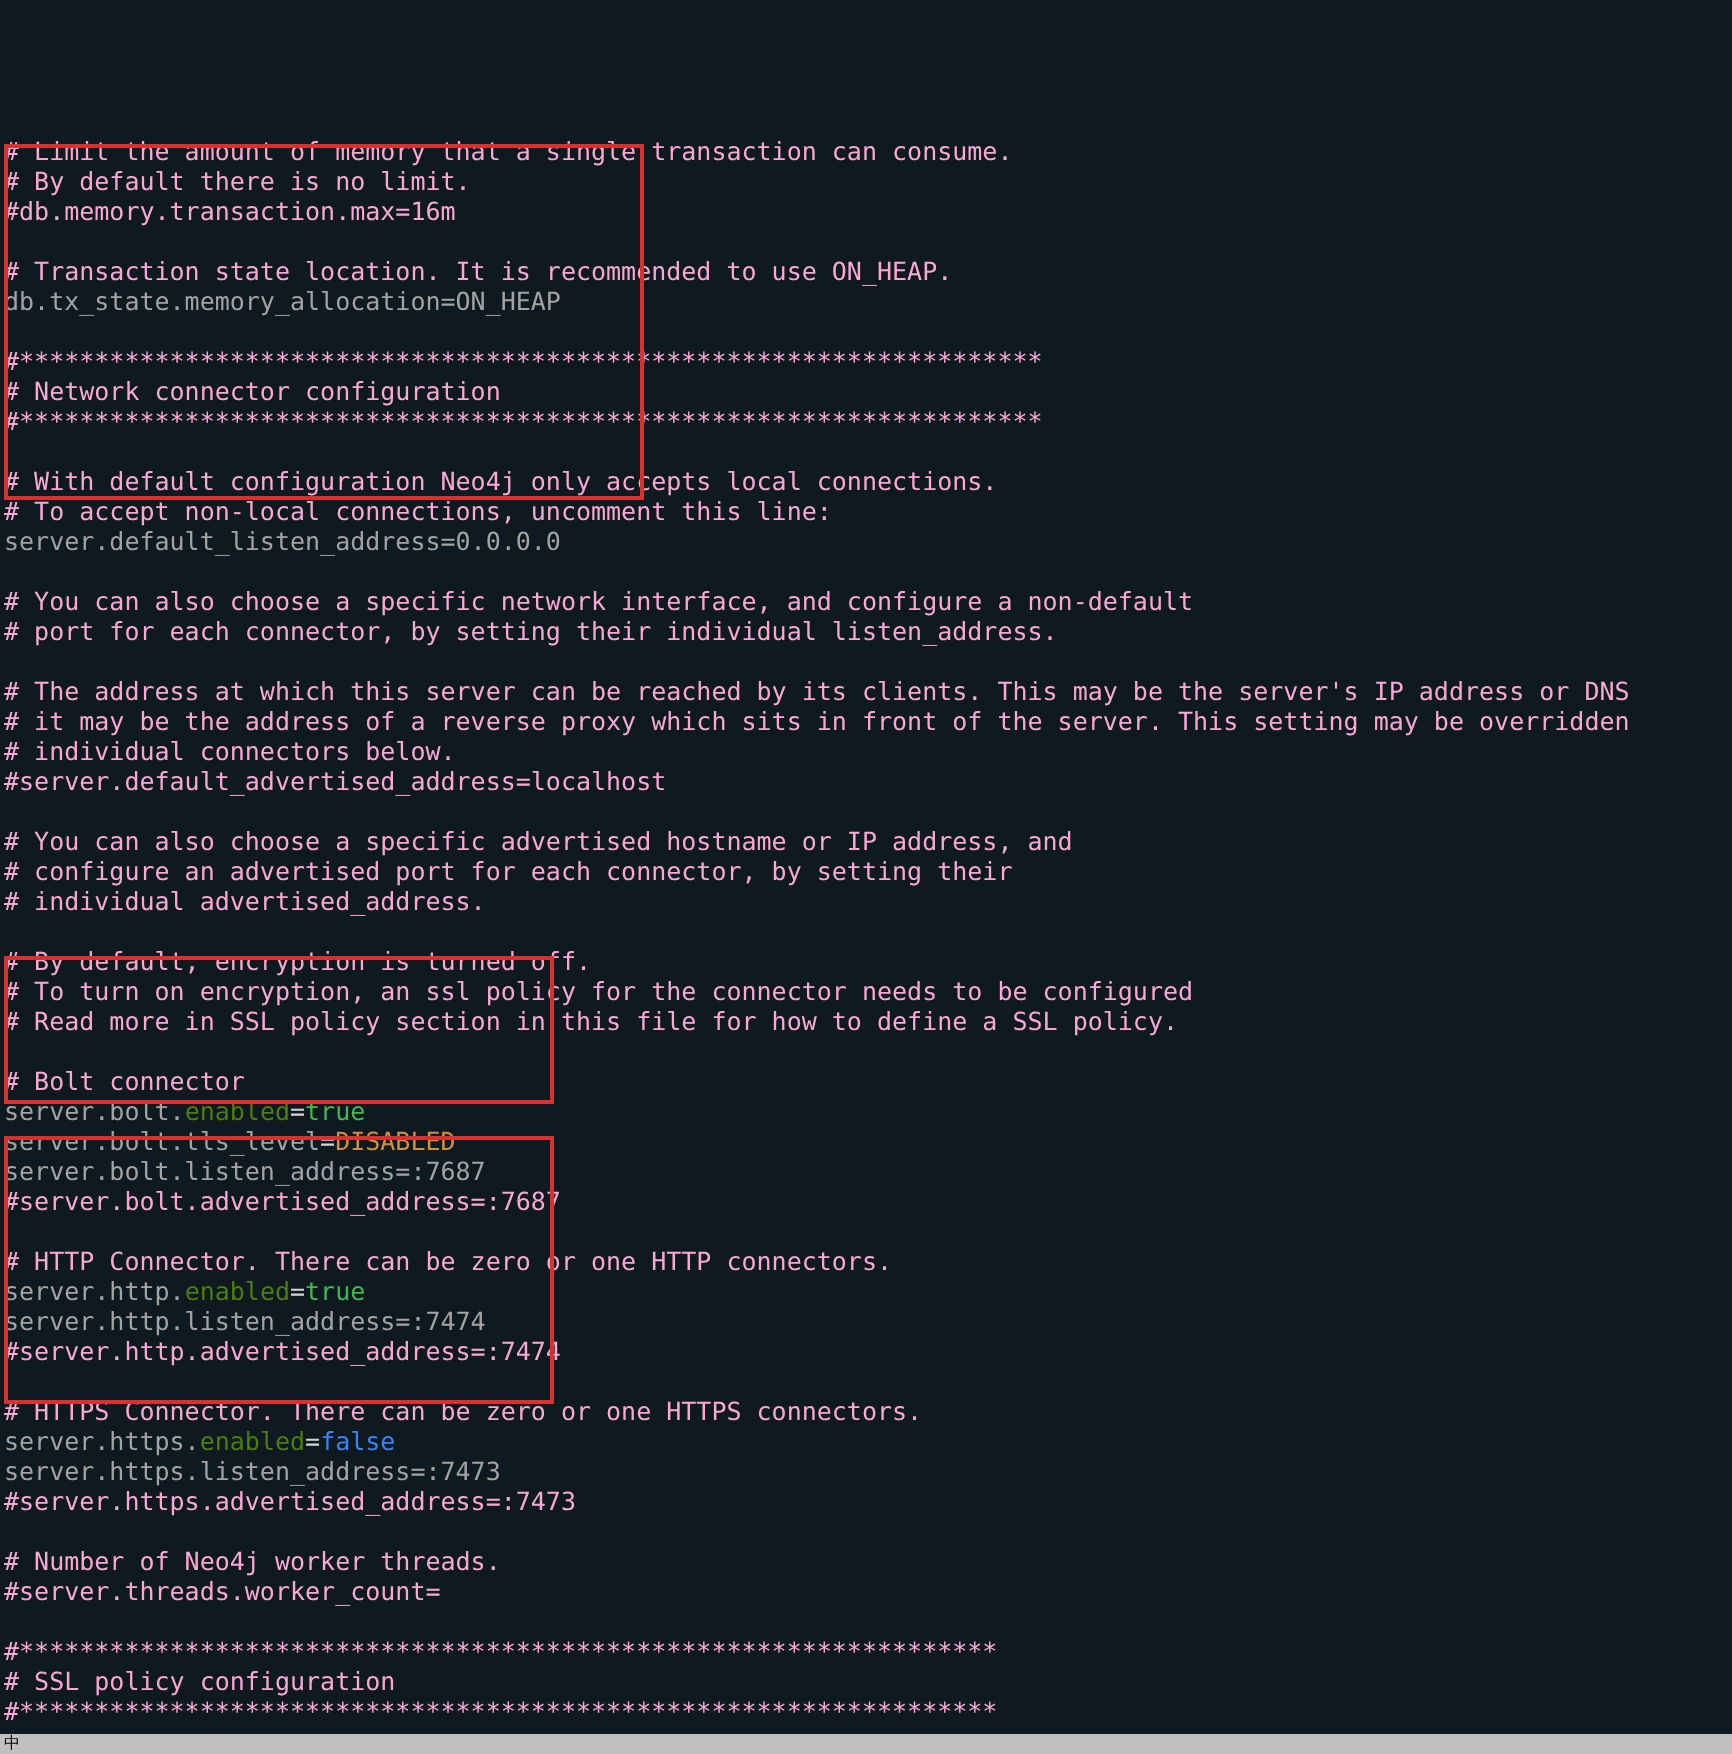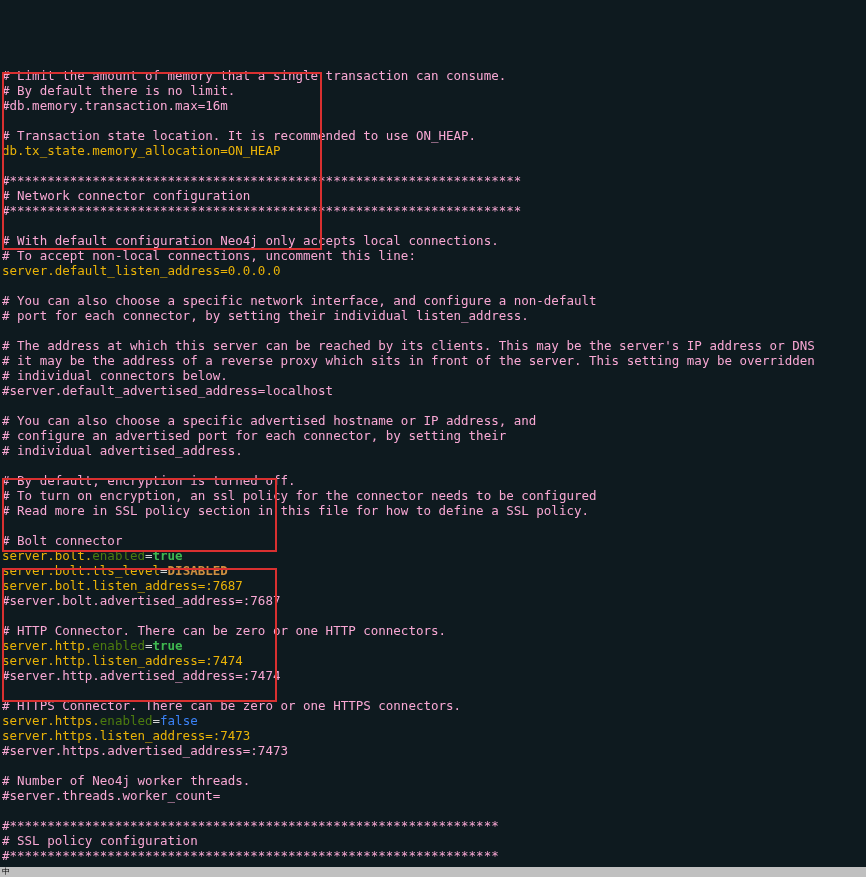--- a/index.html
+++ b/index.html
@@ -10,25 +10,25 @@
     line-height: 15px;
     color: #c8c8c8;
     padding: 8px 0 0 2px;
     white-space: pre;
     overflow: hidden;
     position: relative;
     width: 866px;
     height: 877px;
   }
   .comment { color: #f9a8d4; }
-  .plain { color: #eab308; margin-top: 40px; }
+  .plain { color: #a3a3a3; margin-top: 40px; }
   .keyword-enabled { color: #4d7c0f; }
-  .val-true { color: #3fb950; font-weight: bold; }
+  .val-true { color: #3fb950; }
   .val-false { color: #3b82f6; }
-  .val-disabled { color: #d09040; font-weight: bold; }
+  .val-disabled { color: #d09040; }
   .eq { color: #d4d4d4; }
   .highlight-box {
     position: absolute;
     border: 2px solid #d93030;
     pointer-events: none;
   }
   .box1 { left: 2px; top: 72px; width: 320px; height: 178px; }
   .box2 { left: 2px; top: 478px; width: 275px; height: 74px; }
   .box3 { left: 2px; top: 568px; width: 275px; height: 134px; }
   .statusbar {

